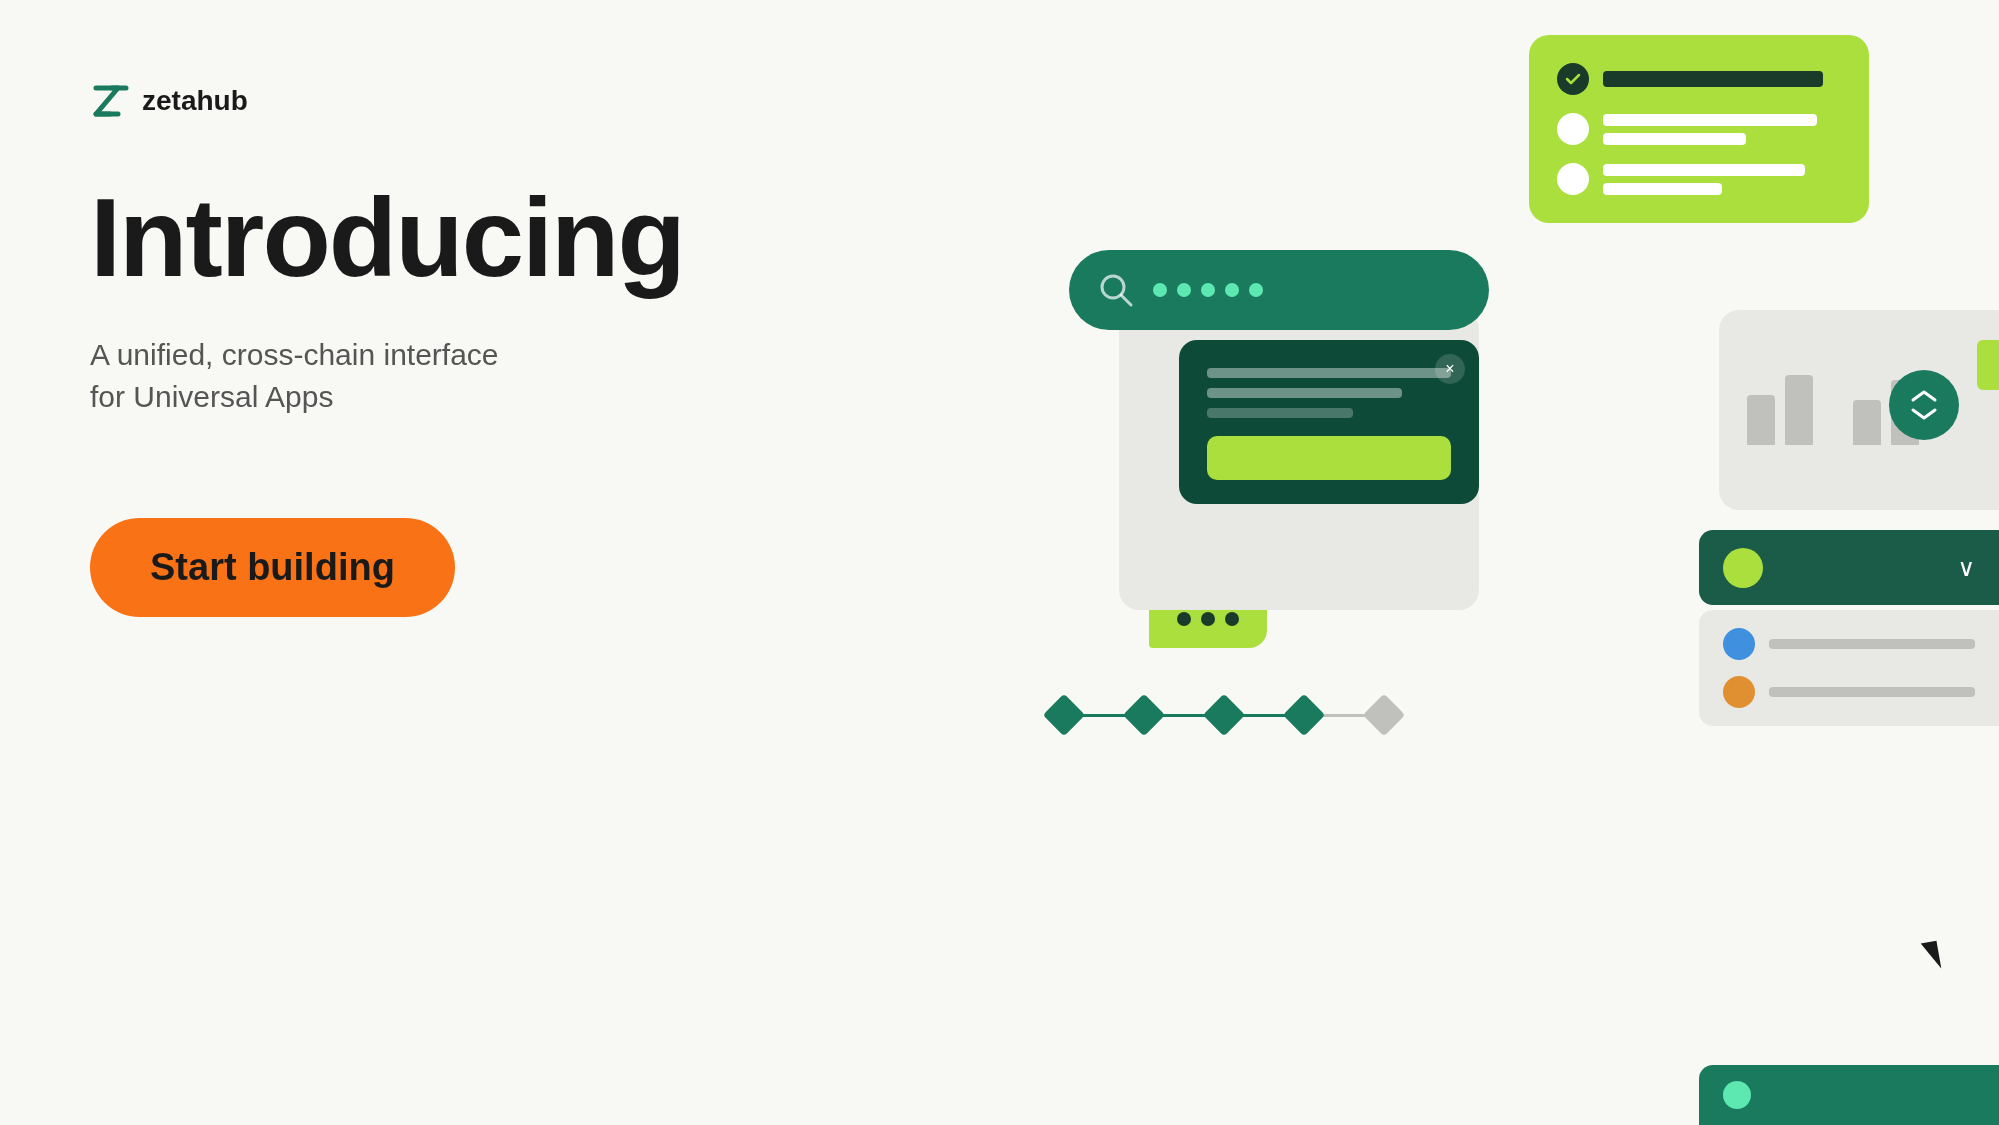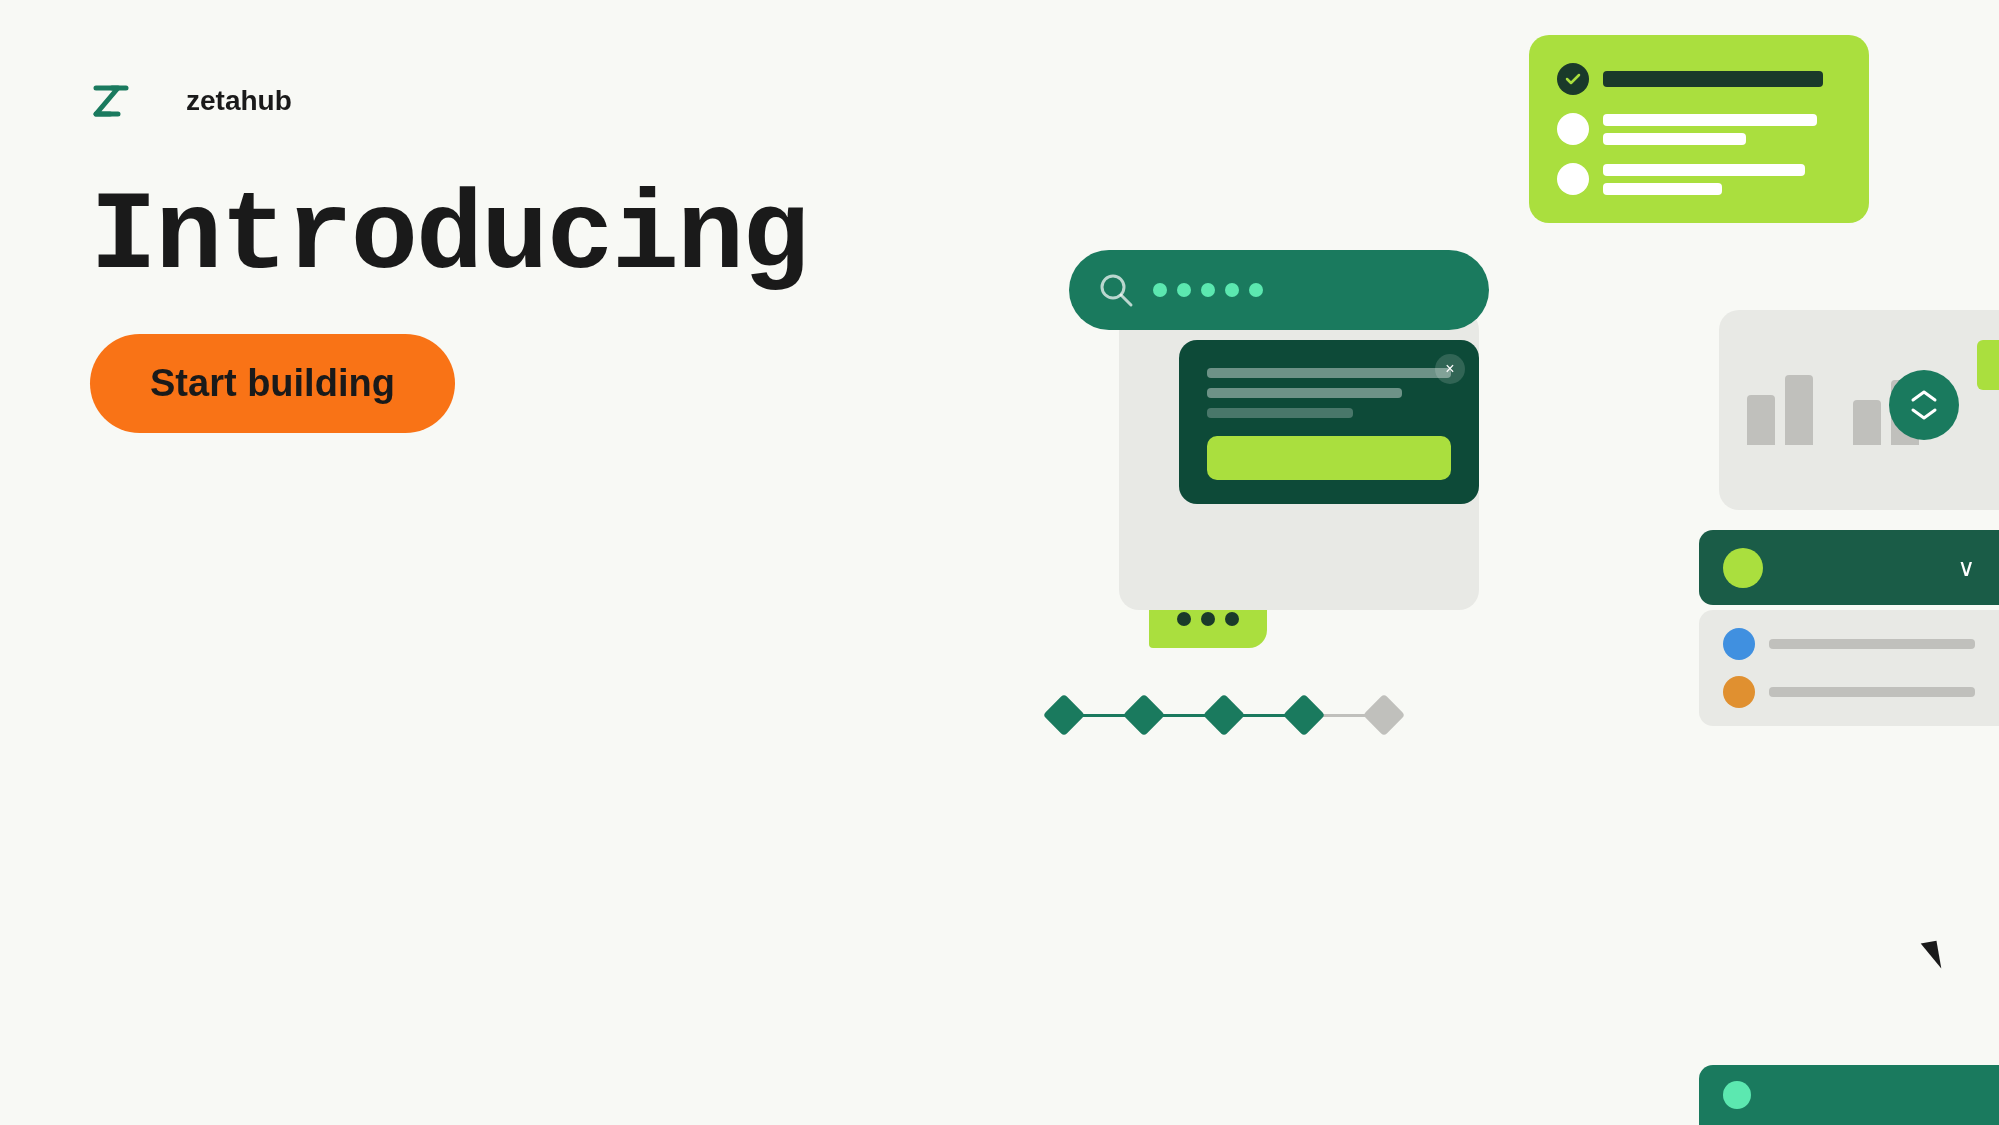--- a/index.html
+++ b/index.html
@@ -30,31 +30,29 @@
 
     .logo-icon {
       width: 42px;
       height: 42px;
     }
 
     .logo-text {
       font-size: 28px;
       font-weight: 600;
       color: #1a1a1a;
-      margin-left: 44px;
     }
 
     .hero-title {
       font-size: 112px;
       font-weight: 800;
       color: #1a1a1a;
       line-height: 1.0;
       margin-bottom: 40px;
       letter-spacing: -2px;
-      font-family: Liberation Mono, monospace;
     }
 
     .hero-subtitle {
       font-size: 30px;
       color: #555;
       line-height: 1.4;
       margin-bottom: 100px;
       font-weight: 400;
     }
 
@@ -446,20 +444,23 @@
     </svg>
     <span class="logo-text">zetahub</span>
   </div>
 
   
   <h1 class="hero-title">
     <span>Introducing</span><br>
   </h1>
 
   
+  <p class="hero-subtitle">
+    A unified, cross-chain interface<br>for Universal Apps
+  </p>
 
   
   <button class="cta-button">Start building</button>
 
 </div>
 
 <div class="right-panel">
 
   <div class="card-green" style="z-index:5;">
     <div class="card-green-row">

